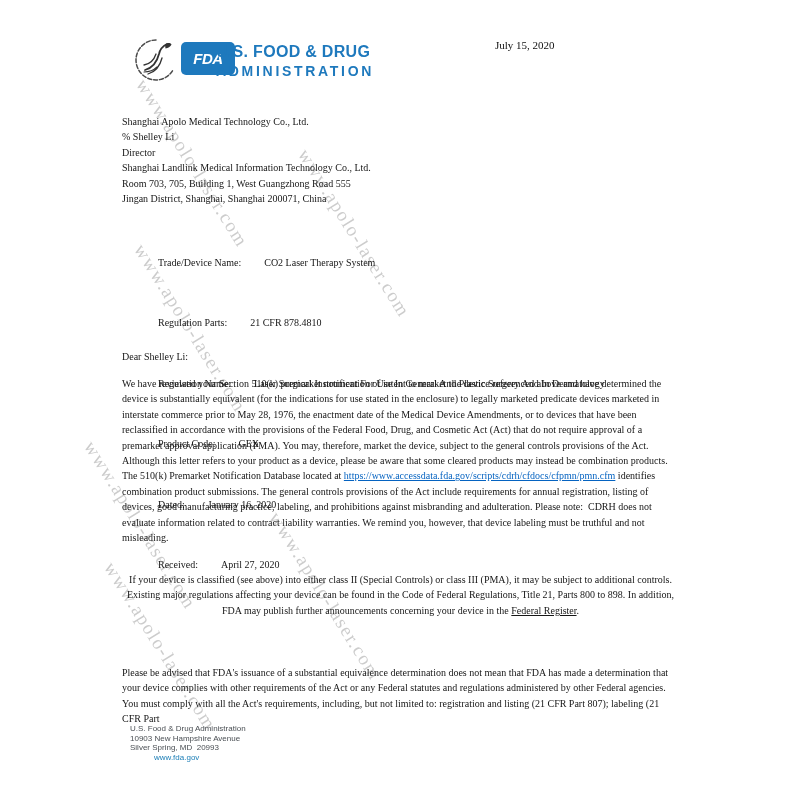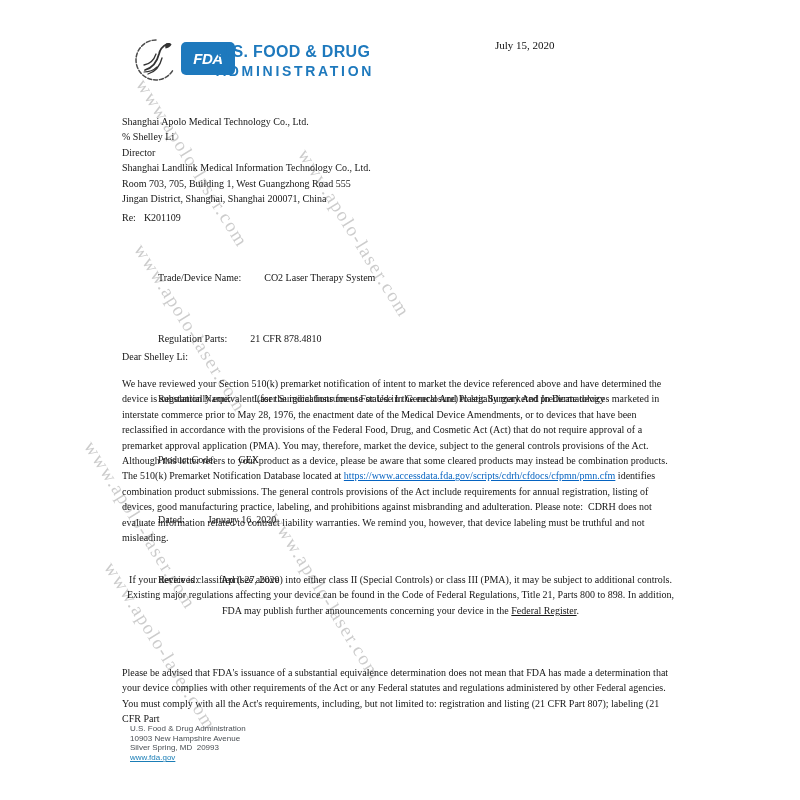--- a/index.html
+++ b/index.html
@@ -65,21 +65,21 @@
   .doc-link { color: #0563C1; text-decoration: underline; cursor: pointer; word-break: break-all; }
   .u-black { text-decoration: underline; }
 
   
   .footer {
     position: absolute; left: 130px; top: 724px; z-index: 1;
     font-family: "Liberation Sans", sans-serif;
     font-size: 8px; line-height: 9.7px; color: #4a4f54;
   }
   .footer div { white-space: pre; }
-  .footer-link { color: #1a7db6; text-decoration: underline; cursor: pointer; display: inline-block; }
+  .footer-link { color: #1a7db6; cursor: pointer; display: inline-block; margin-left: 24px; }
 </style>
 </head>
 <body>
 
 <div class="page">
 
   <div class="watermark-layer">
     <span class="wm" style="left:150px; top:75px;">www.apolo-laser.com</span>
     <span class="wm" style="left:312px; top:145px;">www.apolo-laser.com</span>
     <span class="wm" style="left:148px; top:240px;">www.apolo-laser.com</span>
@@ -110,24 +110,20 @@
   <div class="textblock recipient">
     <div>Shanghai Apolo Medical Technology Co., Ltd.</div>
     <div>% Shelley Li</div>
     <div>Director</div>
     <div>Shanghai Landlink Medical Information Technology Co., Ltd.</div>
     <div>Room 703, 705, Building 1, West Guangzhong Road 555</div>
     <div>Jingan District, Shanghai, Shanghai 200071, China</div>
   </div>
 
   <div class="textblock reference">
-    <div class="ref-row">
-      <span class="ref-label">Re:</span>
-      <span>K201109</span>
-    </div>
     <div class="ref-fields">
       <div class="ref-field">
         <span class="ref-label">Trade/Device Name:</span>
         <span class="ref-value">CO2 Laser Therapy System</span>
       </div>
       <div class="ref-field">
         <span class="ref-label">Regulation Parts:</span>
         <span class="ref-value">21 CFR 878.4810</span>
       </div>
       <div class="ref-field">

